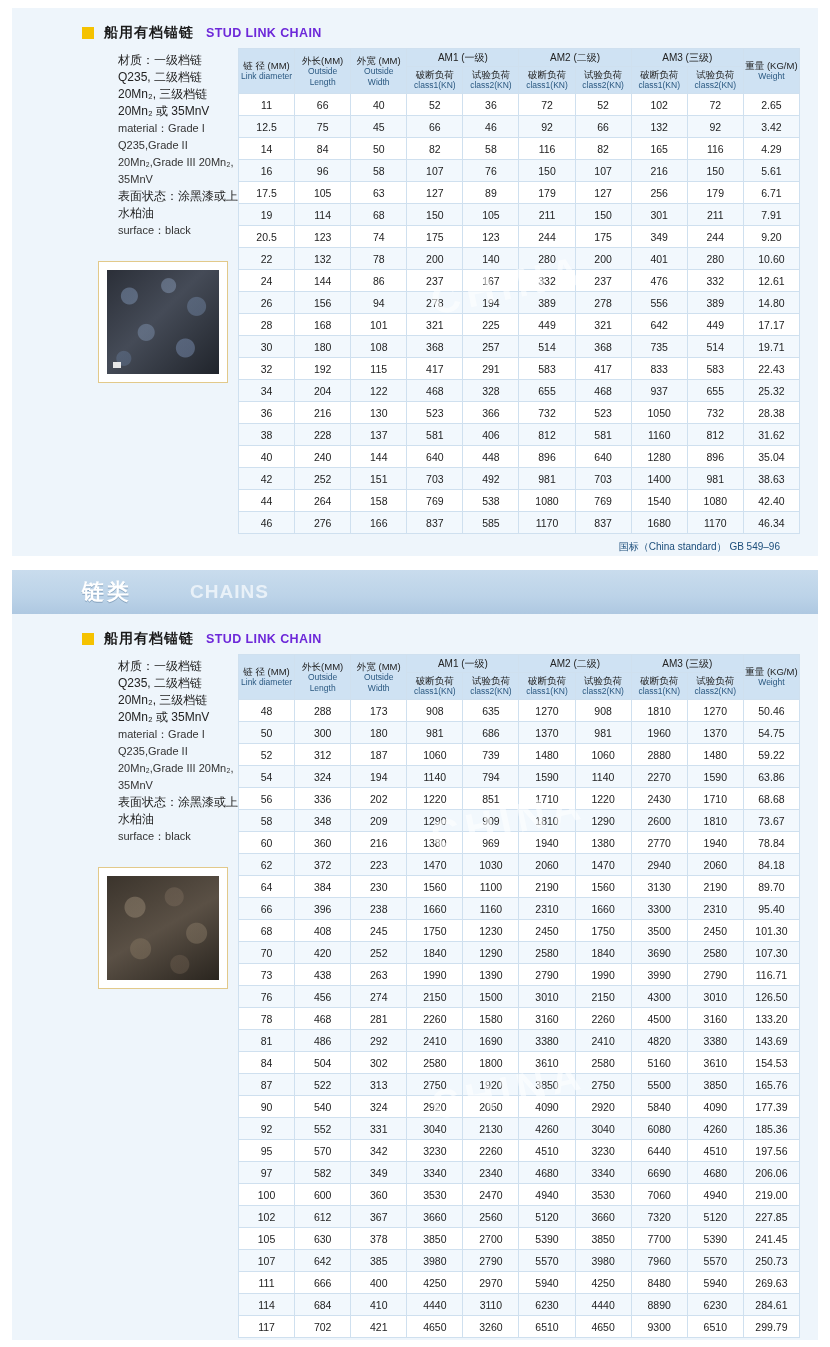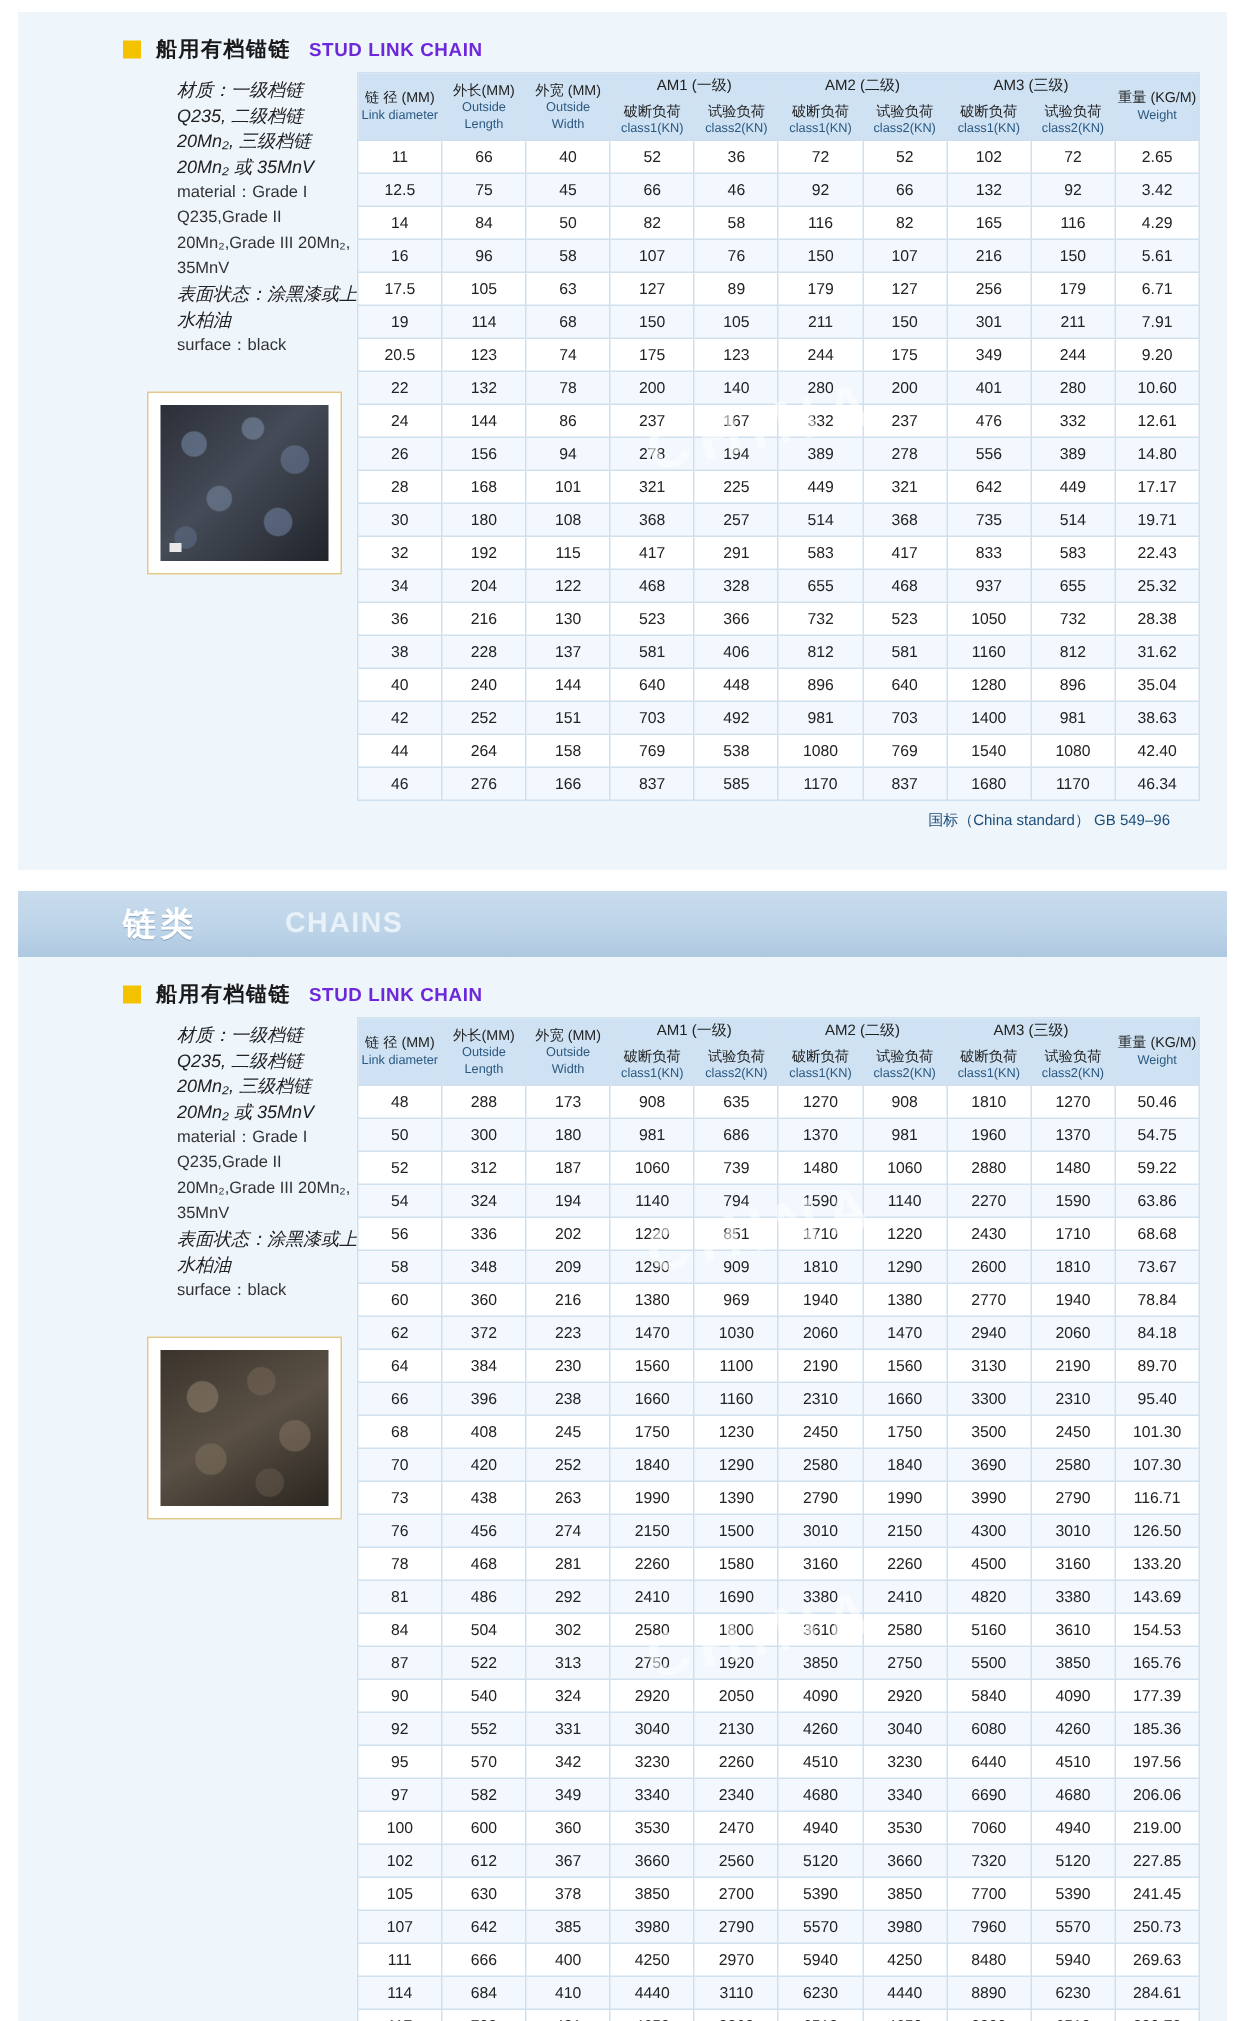--- a/index.html
+++ b/index.html
@@ -9,21 +9,21 @@
     font-family:"Liberation Sans", sans-serif;
     color:#333;
     -webkit-font-smoothing:antialiased;
   }
   .page{width:830px;position:relative;}
 
   
   .section{
     background:#eef5fb;
     margin:0 12px 0 12px;
-    padding:10px 0 26px 0;
+    padding:10px 0 2px 0;
   }
   .section.top{margin-top:8px;}
 
   
   .title-row{
     display:flex;
     align-items:center;
     padding:6px 0 6px 70px;
   }
   .title-square{
@@ -43,21 +43,21 @@
   }
   .left-col{width:140px;flex:0 0 140px;}
   .right-col{flex:1 1 auto;}
 
   .spec-lines{
     font-size:11.5px;
     line-height:17px;
     color:#222;
     padding:4px 0 8px 20px;
   }
-  .spec-lines .cn{font-size:12px;font-style:italic;}
+  .spec-lines .cn{font-size:12px;}
   .spec-lines .en{font-size:11px;color:#333;}
 
   
   .photo-frame{
     margin:14px 0 0 0;
     width:130px;height:122px;
     border:1px solid #e2c98a;
     background:#ffffff;
     padding:8px;
     box-sizing:border-box;

